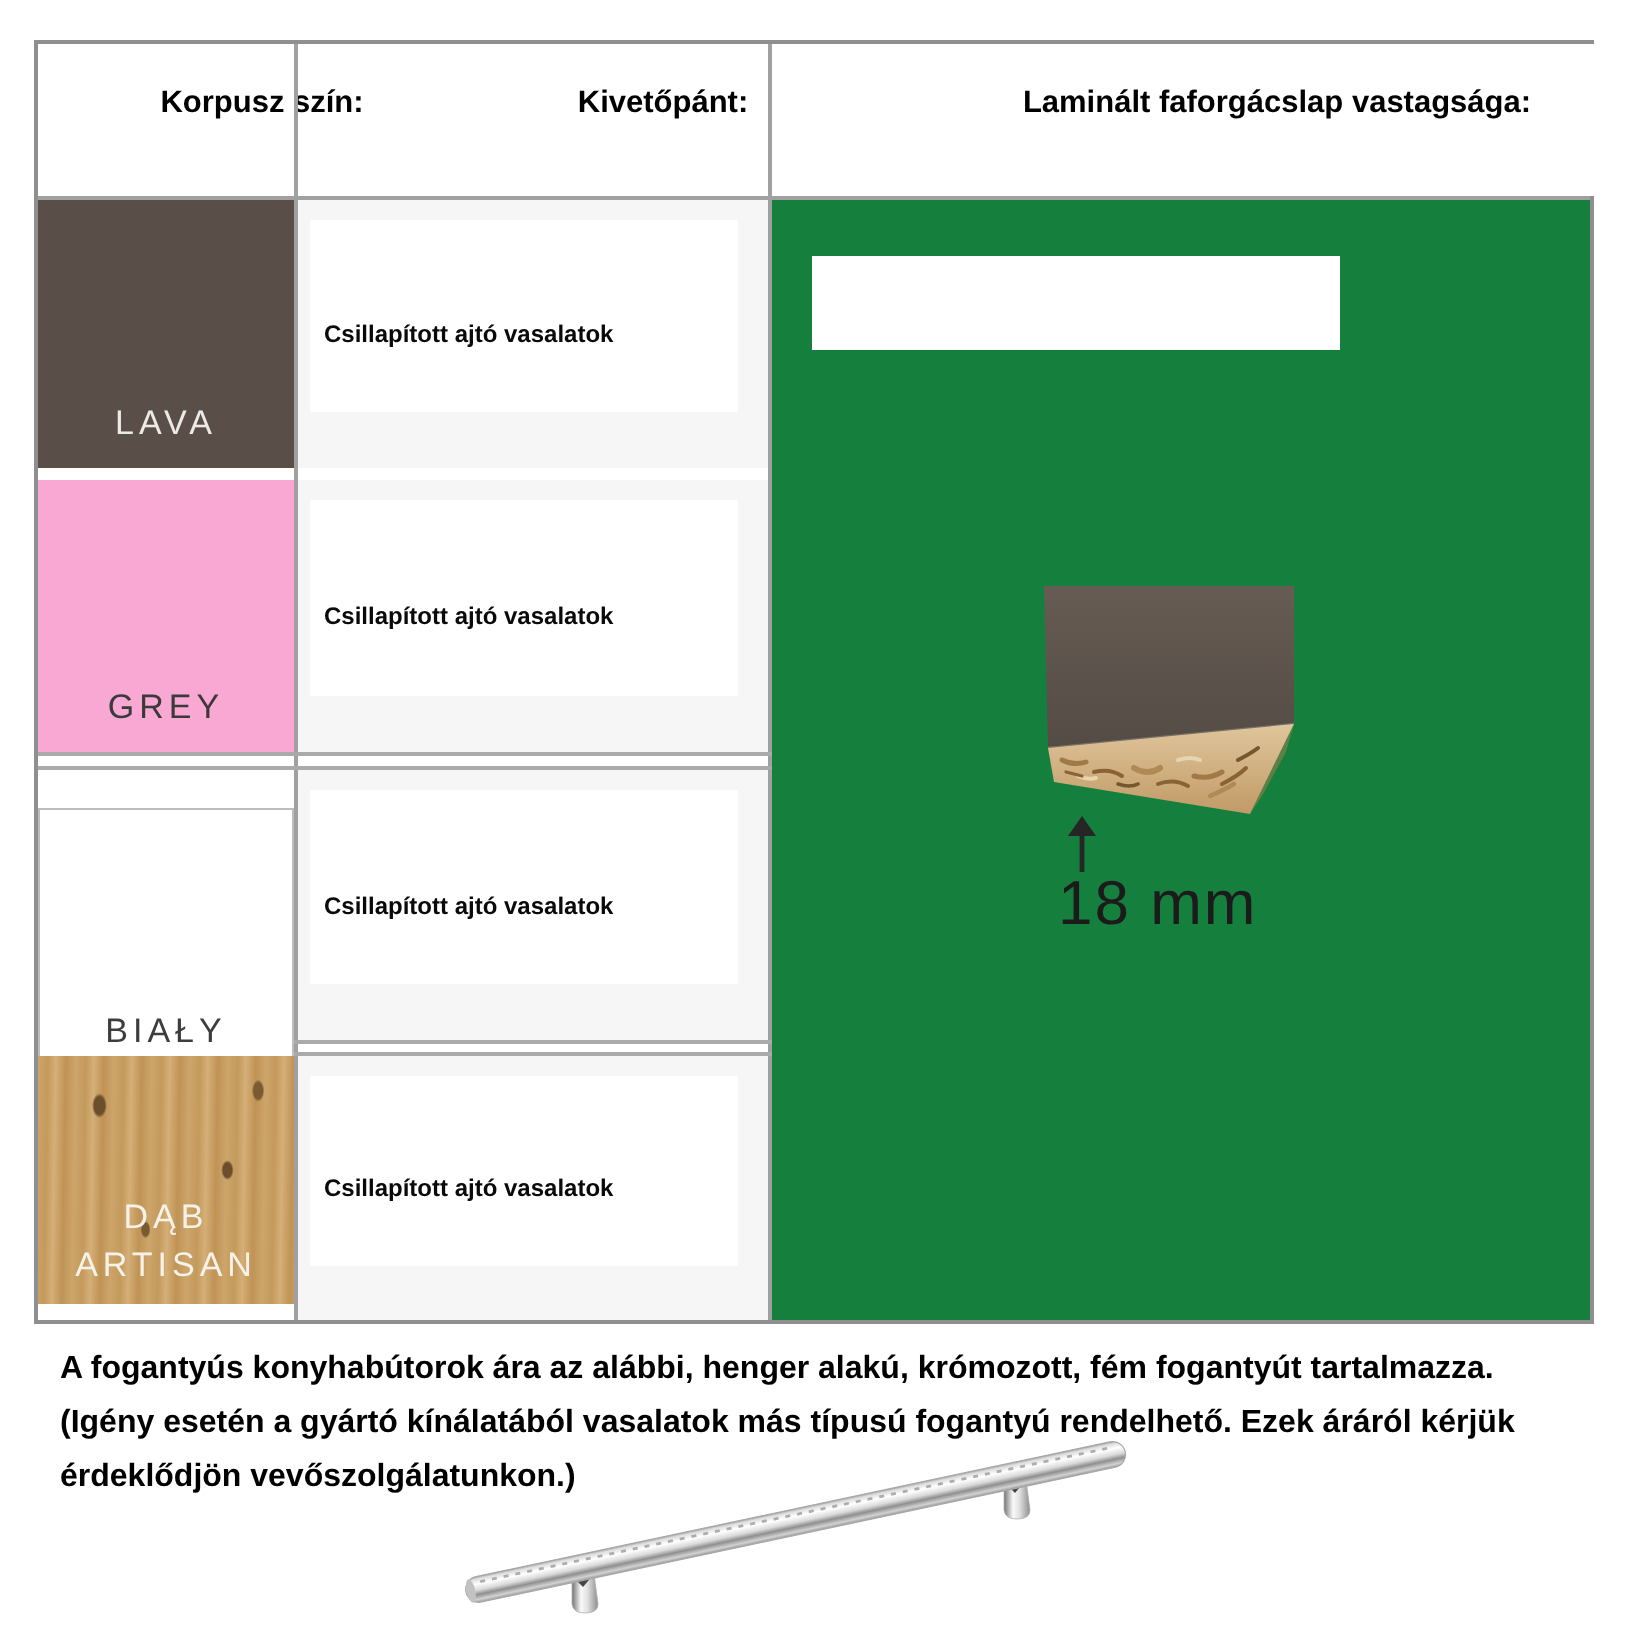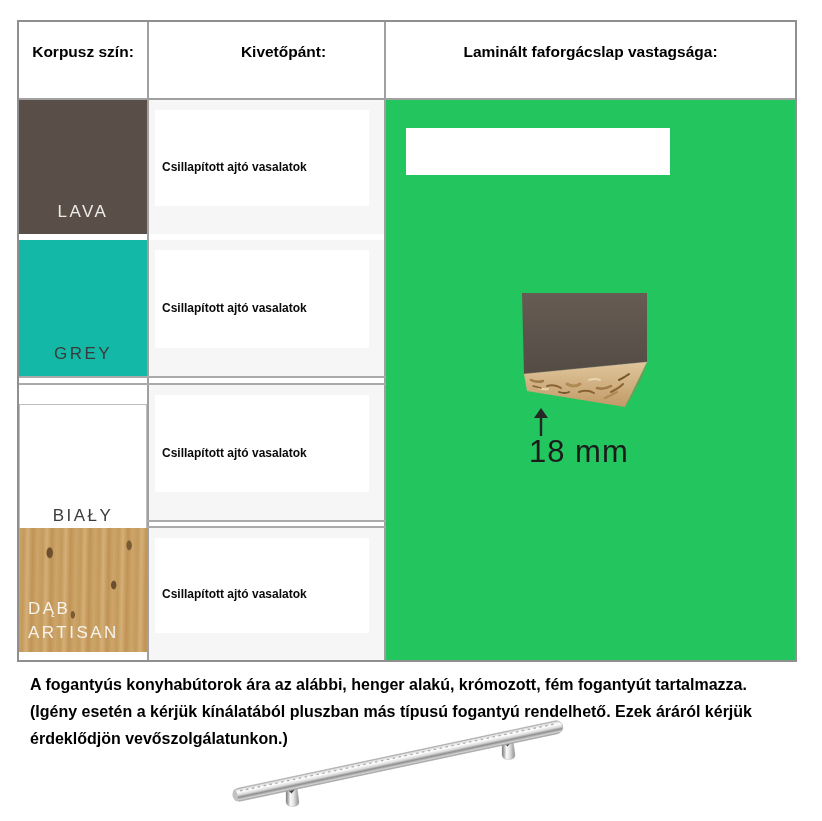--- a/index.html
+++ b/index.html
@@ -10,31 +10,31 @@
   
   .grid-table { position:absolute; left:17px; top:20px; width:780px; height:642px;
                 border:2px solid #8f8f8f; background:#ffffff; }
   .vline { position:absolute; top:0; height:638px; width:2px; background:#a0a0a0; }
   .vline1 { left:128px; } .vline2 { left:365px; }
   .hline-header { position:absolute; left:0; top:76px; width:776px; height:2px; background:#a0a0a0; }
   .gline { position:absolute; left:0; width:367px; height:2px; background:#aaaaaa; }
 
   .hcell { position:absolute; top:0; height:76px; background:#ffffff;
            display:flex; align-items:center; justify-content:center;
-           font-weight:bold; font-size:15.5px; color:#000; padding-bottom:16px; text-align:center; }
+           font-weight:bold; font-size:15.5px; color:#000; padding-bottom:16px; text-align:center;margin-left:48px; }
   .hcell1 { left:0; width:128px; }
   .hcell2 { left:130px; width:269px; }
   .hcell3 { left:367px; width:409px; }
 
   
   .swatch { position:absolute; left:0; width:128px; display:flex; align-items:flex-end; justify-content:center; }
-  .swatch-label { font-size:17px; letter-spacing:2.5px; padding-bottom:9px; line-height:1.45; }
+  .swatch-label { font-size:17px; letter-spacing:2.5px; padding-bottom:9px; text-align:center; line-height:1.45; }
   .sw-lava   { top:78px;  height:134px; background:#594f48; }
   .sw-lava   .swatch-label { color:#eceae7; }
-  .sw-grey   { top:218px; height:136px; background:#14b8a6; }
+  .sw-grey   { top:218px; height:136px; background:#f9a8d4; }
   .sw-grey   .swatch-label { color:#3a3a3a; }
   .sw-bialy  { top:363px; height:135px; background:#ffffff; border:1px solid #bdbdbd;margin-top:19px; }
   .sw-bialy  .swatch-label { color:#3d3d3d; }
   .sw-dab    { top:506px; height:124px;
      background-color:#c9a164;
      background-image:
        radial-gradient(ellipse 6px 10px at 24% 20%, #6b4f2d 0%, #6b4f2d 45%, rgba(0,0,0,0) 62%),
        radial-gradient(ellipse 5px 8px at 74% 46%, #6b4f2d 0%, #6b4f2d 45%, rgba(0,0,0,0) 62%),
        radial-gradient(ellipse 4px 7px at 42% 70%, #7a5a33 0%, #7a5a33 45%, rgba(0,0,0,0) 62%),
        radial-gradient(ellipse 5px 9px at 86% 14%, #7a5a33 0%, #7a5a33 45%, rgba(0,0,0,0) 62%),
@@ -45,21 +45,21 @@
   .hinge-cell { position:absolute; left:130px; width:235px; background:#f6f6f6;
                 display:flex; align-items:center; }
   .hc-r1 { top:78px;  height:134px; }
   .hc-r2 { top:218px; height:136px; }
   .hc-r3 { top:363px; height:135px; }
   .hc-r4 { top:506px; height:132px; }
   .hinge-patch { position:absolute; left:6px; top:10px; width:214px; height:72%; background:#ffffff; }
   .hinge-text { position:relative; font-weight:bold; font-size:12px; color:#0a0a0a; padding-left:13px; }
 
   
-  .thick-cell { position:absolute; left:367px; top:78px; width:409px; height:560px; background:#22c55e;padding-left:40px; }
+  .thick-cell { position:absolute; left:367px; top:78px; width:409px; height:560px; background:#15803d;padding-left:40px; }
   .thick-patch { position:absolute; left:20px; top:28px; width:264px; height:47px; background:#ffffff; }
   .chipboard { position:absolute; left:133px; top:192px; width:130px; height:120px; }
   .arrow-up { position:absolute; left:146px; top:308px; width:18px; height:30px; }
   .thick-label { position:absolute; left:143px; top:334px; font-size:31px; color:#1b1b1b; letter-spacing:1px; }
 
   
   .footer-text { position:absolute; left:30px; top:671px; width:775px;
                  font-weight:bold; font-size:16px; line-height:27px; color:#000; }
   .handle-img { position:absolute; left:225px; top:718px; width:345px; height:95px; }
 </style>
@@ -156,21 +156,21 @@
         <line x1="9" y1="28" x2="9" y2="8" stroke="#262626" stroke-width="2.4"></line>
         <polygon points="2,10 9,0 16,10" fill="#262626"></polygon>
       </svg>
 
       <div class="thick-label">18 mm</div>
     </div>
   </div>
 
   <div class="footer-text">
     <div>A fogantyús konyhabútorok ára az alábbi, henger alakú, krómozott, fém fogantyút tartalmazza.</div>
-    <div>(Igény esetén a kérjük kínálatából pluszban más típusú fogantyú rendelhető. Ezek áráról kérjük</div>
+    <div>(Igény esetén a gyártó kínálatából vasalatok más típusú fogantyú rendelhető. Ezek áráról kérjük</div>
     <div>érdeklődjön vevőszolgálatunkon.)</div>
   </div>
 
   <svg class="handle-img" viewBox="0 0 345 95">
     <defs>
       <linearGradient id="barG" x1="0" y1="-7" x2="0" y2="7" gradientUnits="userSpaceOnUse">
         <stop offset="0" stop-color="#888888"></stop>
         <stop offset="0.12" stop-color="#dcdcdc"></stop>
         <stop offset="0.30" stop-color="#ffffff"></stop>
         <stop offset="0.52" stop-color="#d9d9d9"></stop>

